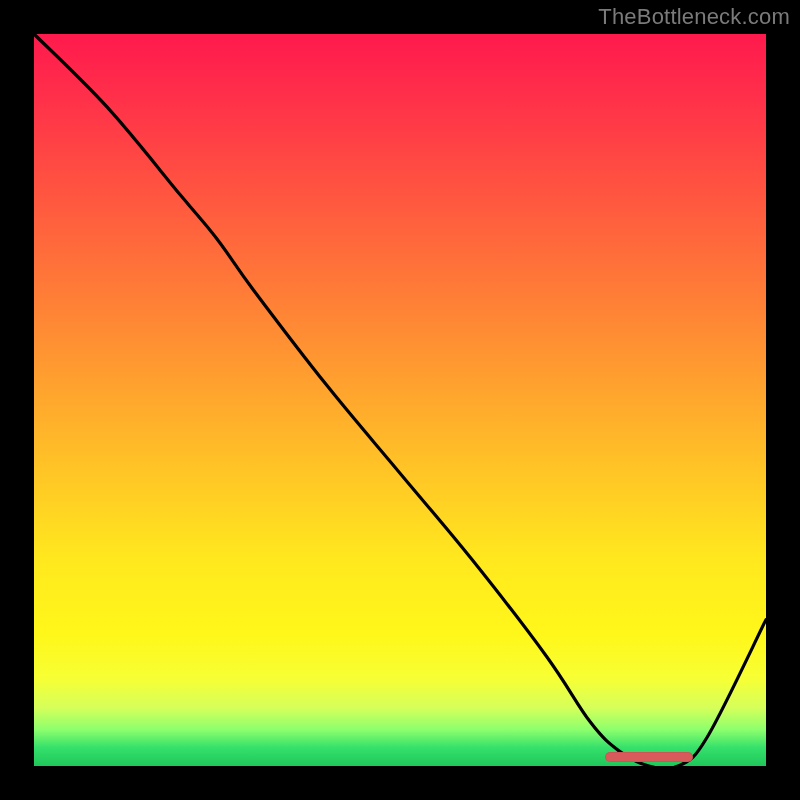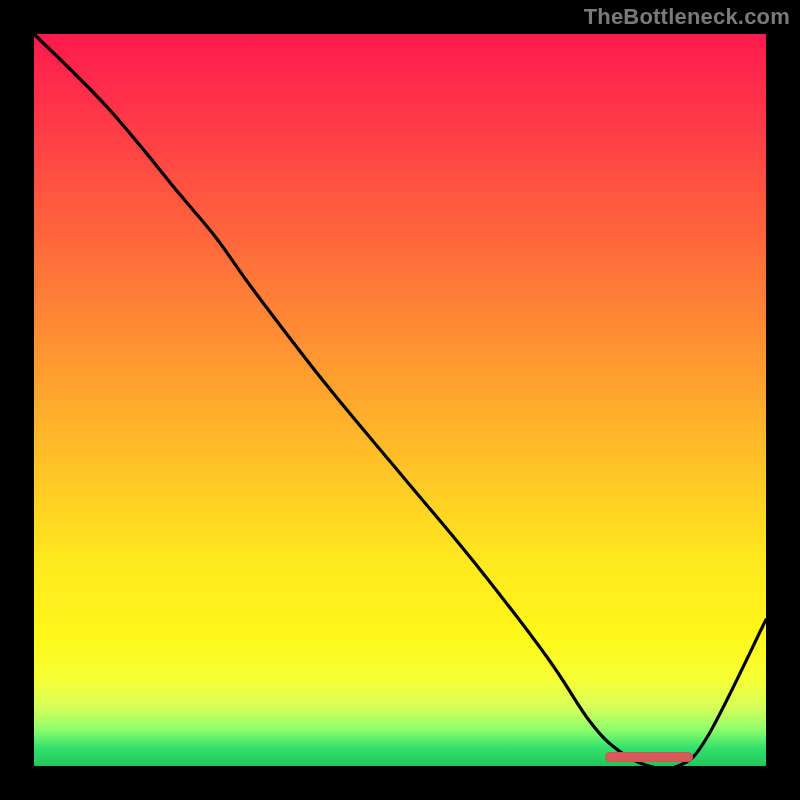--- a/index.html
+++ b/index.html
@@ -16,21 +16,21 @@
     width: 800px;
     height: 800px;
     background: #000;
   }
   .watermark {
     position: absolute;
     top: 4px;
     right: 10px;
     color: #7a7a7a;
     font-size: 22px;
-    font-weight: 700;
+    font-weight: 400;
     letter-spacing: 0.2px;
     user-select: none;
     margin-left: 28px;
   }
   
   .plot {
     position: absolute;
     left: 34px;
     top: 34px;
     width: 732px;

